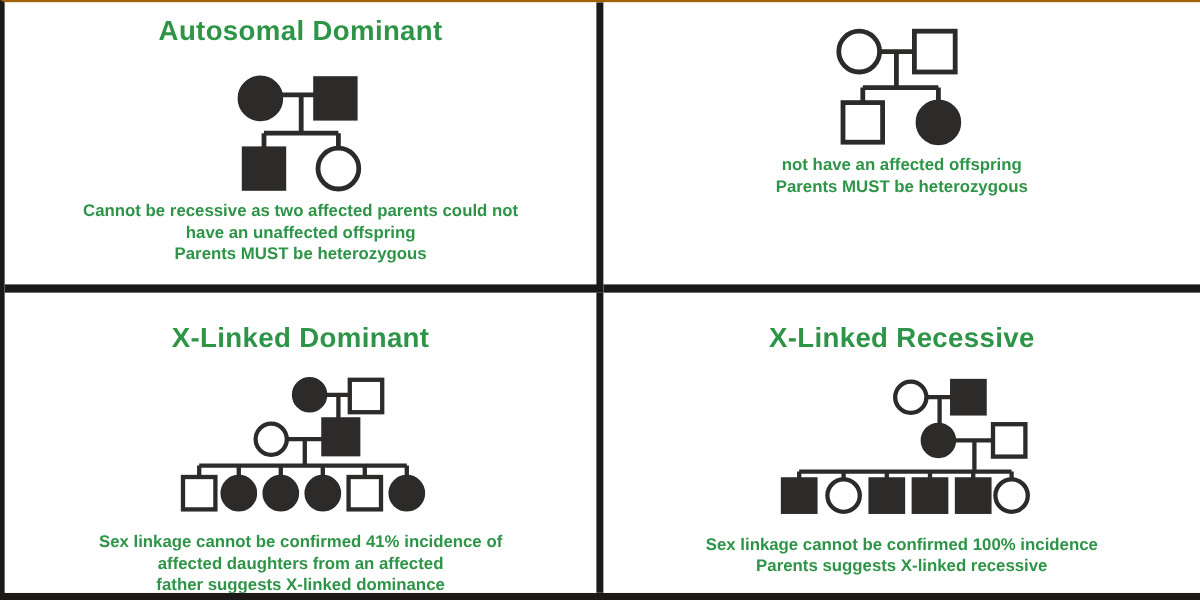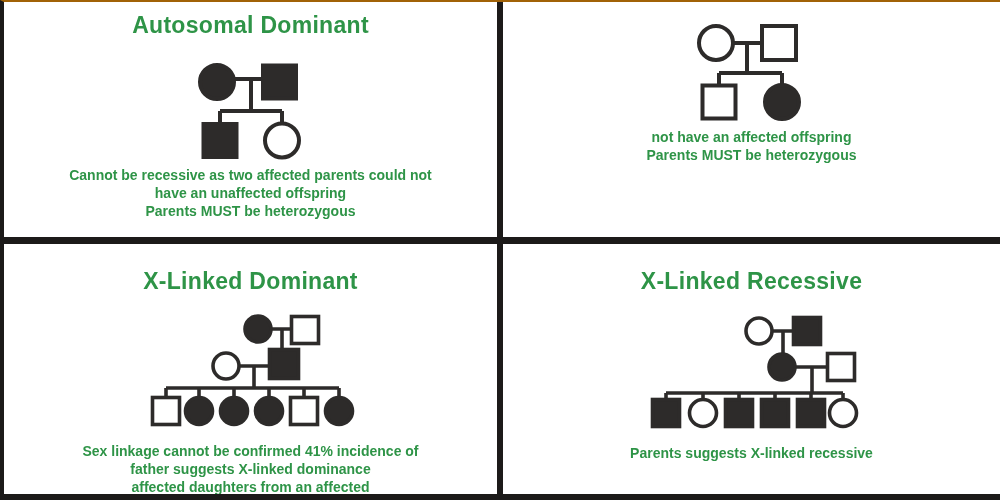--- a/index.html
+++ b/index.html
@@ -89,22 +89,22 @@
           <rect x="123.5" y="37.5" width="29" height="29" fill="#2d2b2a" stroke="#2d2b2a" stroke-width="3.6"></rect>
           <rect x="6.5" y="85.5" width="27" height="27" fill="#ffffff" stroke="#2d2b2a" stroke-width="3.6"></rect>
           <circle cx="53" cy="99" r="13.5" fill="#2d2b2a" stroke="#2d2b2a" stroke-width="3.6"></circle>
           <circle cx="88" cy="99" r="13.5" fill="#2d2b2a" stroke="#2d2b2a" stroke-width="3.6"></circle>
           <circle cx="123" cy="99" r="13.5" fill="#2d2b2a" stroke="#2d2b2a" stroke-width="3.6"></circle>
           <rect x="144.5" y="85.5" width="27" height="27" fill="#ffffff" stroke="#2d2b2a" stroke-width="3.6"></rect>
           <circle cx="193" cy="99" r="13.5" fill="#2d2b2a" stroke="#2d2b2a" stroke-width="3.6"></circle>
         </svg></div>
     <p class="caption">
       <span>Sex linkage cannot be confirmed 41% incidence of</span>
+      <span>affected daughters from an affected</span>
       <span>father suggests X-linked dominance</span>
-      <span>affected daughters from an affected</span>
     </p>
   </section>
 
   <section class="cell row-bottom">
     <h2 class="title">X-Linked Recessive</h2>
     <div class="diagram"><svg viewBox="0 0 215 118" width="215" height="118">
           <line x1="115" y1="19" x2="163" y2="19" stroke="#2d2b2a" stroke-width="3.6"></line>
           <line x1="139" y1="19" x2="139" y2="55" stroke="#2d2b2a" stroke-width="3.6"></line>
           <line x1="138" y1="55" x2="197" y2="55" stroke="#2d2b2a" stroke-width="3.6"></line>
           <line x1="168" y1="55" x2="168" y2="81" stroke="#2d2b2a" stroke-width="3.6"></line>
@@ -120,17 +120,18 @@
           <circle cx="138" cy="55" r="13" fill="#2d2b2a" stroke="#2d2b2a" stroke-width="3.6"></circle>
           <rect x="183.5" y="41.5" width="27" height="27" fill="#ffffff" stroke="#2d2b2a" stroke-width="3.6"></rect>
           <rect x="8.5" y="87.5" width="27" height="27" fill="#2d2b2a" stroke="#2d2b2a" stroke-width="3.6"></rect>
           <circle cx="59" cy="101" r="13.5" fill="#ffffff" stroke="#2d2b2a" stroke-width="3.6"></circle>
           <rect x="81.5" y="87.5" width="27" height="27" fill="#2d2b2a" stroke="#2d2b2a" stroke-width="3.6"></rect>
           <rect x="117.5" y="87.5" width="27" height="27" fill="#2d2b2a" stroke="#2d2b2a" stroke-width="3.6"></rect>
           <rect x="153.5" y="87.5" width="27" height="27" fill="#2d2b2a" stroke="#2d2b2a" stroke-width="3.6"></rect>
           <circle cx="199" cy="101" r="13.5" fill="#ffffff" stroke="#2d2b2a" stroke-width="3.6"></circle>
         </svg></div>
     <p class="caption">
+      <span>Sex linkage cannot be confirmed 100% incidence</span>
       <span>Parents suggests X-linked recessive</span>
     </p>
   </section>
 
 </div>
 
 </body></html>

